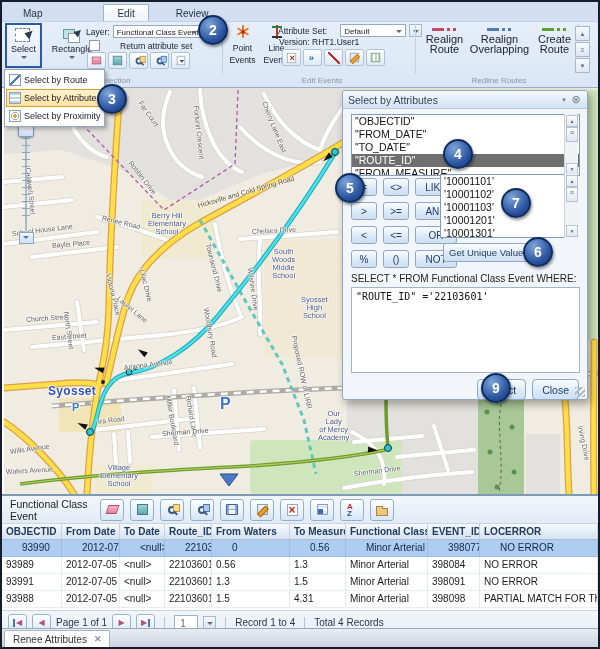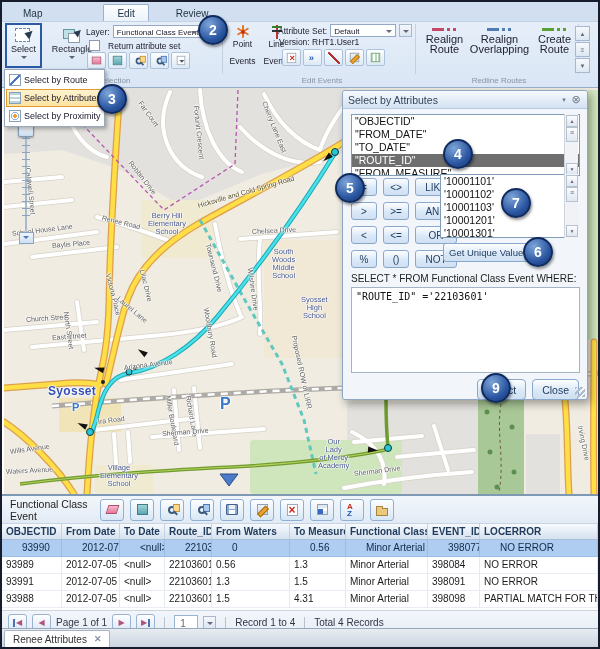--- a/index.html
+++ b/index.html
@@ -45,40 +45,40 @@
   .rect-ic .r1{position:absolute;left:1px;top:2px;width:10px;height:8px;background:#bfe0e4;border:1px solid #5a9aa0;}
   .rect-ic .r2{position:absolute;left:6px;top:6px;width:10px;height:8px;background:#fff;border:1px solid #8a9aa8;}
   .rect-ic .cur{position:absolute;right:0;top:2px;width:0;height:0;border-left:7px solid #2a3a50;
       border-top:3px solid transparent;border-bottom:4px solid transparent;transform:rotate(-38deg);}
   .caret{width:0;height:0;border:3px solid transparent;border-top-color:#55667a;margin-top:2px;}
   #layer-row{position:absolute;left:84px;top:23px;display:flex;align-items:center;gap:3px;font-size:8.5px;color:#223;}
   .selbox{height:13px;border:1px solid #93a9c4;background:#fff;font-size:8px;line-height:13px;padding:0 12px 0 3px;
       position:relative;white-space:nowrap;overflow:hidden;box-sizing:border-box;}
   .selbox::after{content:"";position:absolute;right:3px;top:5px;border:3px solid transparent;border-top-color:#667;}
   #layer-row .selbox{width:88px;}
-  #ras-row{position:absolute;left:87px;top:38px;display:flex;align-items:center;gap:8px;font-size:8.5px;color:#223;}
+  #ras-row{position:absolute;left:87px;top:38px;display:flex;align-items:center;gap:20px;font-size:8.5px;color:#223;}
   .chk{width:9px;height:9px;border:1px solid #8a9ab0;background:#fff;}
   #sel-tools,#edit-tools{position:absolute;display:flex;gap:2px;}
   #sel-tools{left:85px;top:50px;}
   #edit-tools{left:280px;top:47px;}
   .minibtn{width:17px;height:15px;border:1px solid #adc2da;border-radius:2px;background:linear-gradient(#fdfeff,#dde9f5);
       display:flex;align-items:center;justify-content:center;}
   .evbtn{position:absolute;top:21px;width:33px;height:47px;display:flex;flex-direction:column;align-items:center;
-      font-size:8.5px;line-height:17px;color:#223;text-align:center;}
+      font-size:8.5px;line-height:12px;color:#223;text-align:center;}
   #btn-point{left:224px;} #btn-line{left:258px;}
   .pe-ic{position:relative;width:16px;height:16px;display:block;margin:1px 0 2px;}
   .pe-ic i{position:absolute;left:7px;top:1px;width:2px;height:13px;background:#e07828;border-radius:1px;}
   .pe-ic .b2{transform:rotate(60deg);} .pe-ic .b3{transform:rotate(-60deg);}
   .pe-ic::after{content:"";position:absolute;left:6px;top:6px;width:4px;height:4px;background:#c83010;border-radius:50%;}
   .le-ic{position:relative;width:16px;height:16px;display:block;margin:1px 0 2px;}
   .le-ic::before{content:"";position:absolute;left:7px;top:1px;width:2px;height:14px;background:#c03030;}
   .le-ic .t1{position:absolute;left:3px;top:2px;width:10px;height:2px;background:#308030;}
   .le-ic .t2{position:absolute;left:3px;bottom:2px;width:10px;height:2px;background:#333;}
   #as-row{position:absolute;left:276px;top:22px;display:flex;align-items:center;gap:3px;font-size:8.5px;color:#223;}
-  #as-row .selbox{width:66px;}
+  #as-row .selbox{width:66px;margin-left:10px;}
   .dropbox{width:13px;height:13px;border:1px solid #a8b8cc;background:linear-gradient(#f4f8fc,#dce6f2);position:relative;box-sizing:border-box;}
   .dropbox::after{content:"";position:absolute;left:3px;top:5px;border:3px solid transparent;border-top-color:#667;}
   #ver-label{position:absolute;left:277px;top:35px;font-size:8.5px;color:#223;}
   #redline-group{position:absolute;left:417px;top:22px;display:flex;gap:4px;}
   .rl-btn{width:51px;display:flex;flex-direction:column;align-items:center;font-size:11px;line-height:9.5px;
       color:#223;text-align:center;padding-top:4px;}
   .rl-ic{width:26px;height:3px;margin-bottom:4px;}
   .rl0{background:linear-gradient(90deg,#c24a66 0 12px,transparent 12px 15px,#c24a66 15px 18px,transparent 18px 21px,#c24a66 21px 24px,transparent 24px);}
   .rl1{background:linear-gradient(90deg,#4f7cb4 0 12px,transparent 12px 15px,#4f7cb4 15px 18px,transparent 18px 21px,#4f7cb4 21px 24px,transparent 24px);}
   .rl2{background:linear-gradient(90deg,#5aa032 0 12px,transparent 12px 15px,#5aa032 15px 18px,transparent 18px 21px,#5aa032 21px 24px,transparent 24px);}
@@ -285,21 +285,21 @@
       <div class="ml poi" style="left: 146px; top: 210px;">Berry Hill
 Elementary
 School</div>
       <div class="ml poi" style="left: 270px; top: 246px;">South
 Woods
 Middle
 School</div>
       <div class="ml poi" style="left: 299px; top: 294px;">Syosset
 High
 School</div>
-      <div class="ml poi" style="left: 316px; top: 436px;">Our
+      <div class="ml poi" style="left: 316px; top: 408px;">Our
 Lady
 of Mercy
 Academy</div>
       <div class="ml poi" style="left: 98px; top: 462px;">Village
 Elementary
 School</div>
       <div class="ml road" style="left: 196px; top: 200px; transform: rotate(-16deg);">Hicksville and Cold Spring Road</div>
       <div class="ml street" style="left: 10px; top: 228px; transform: rotate(-7deg);">School House Lane</div>
       <div class="ml street" style="left: 50px; top: 240px; transform: rotate(-5deg);">Baylis Place</div>
       <div class="ml street" style="left: 24px; top: 314px; transform: rotate(-4deg);">Church Street</div>

